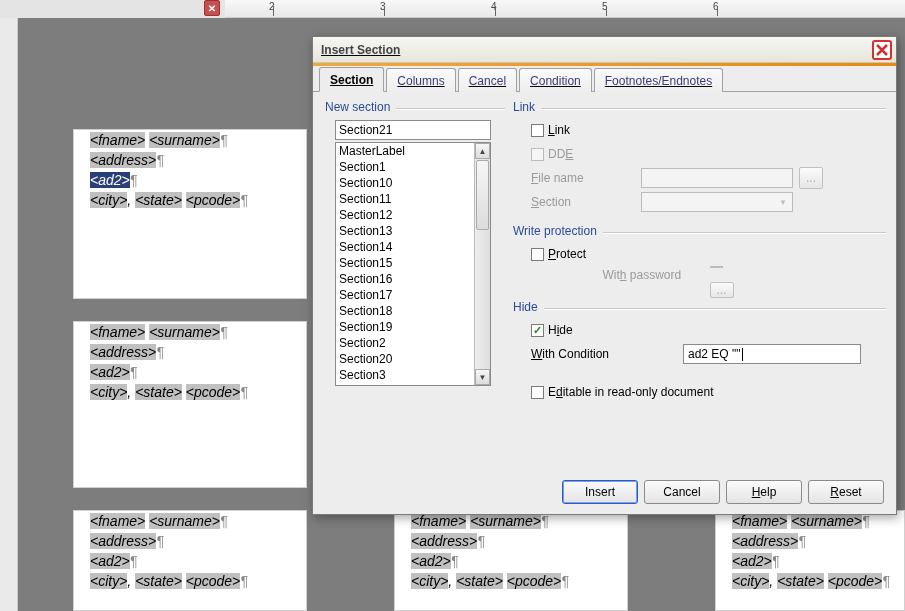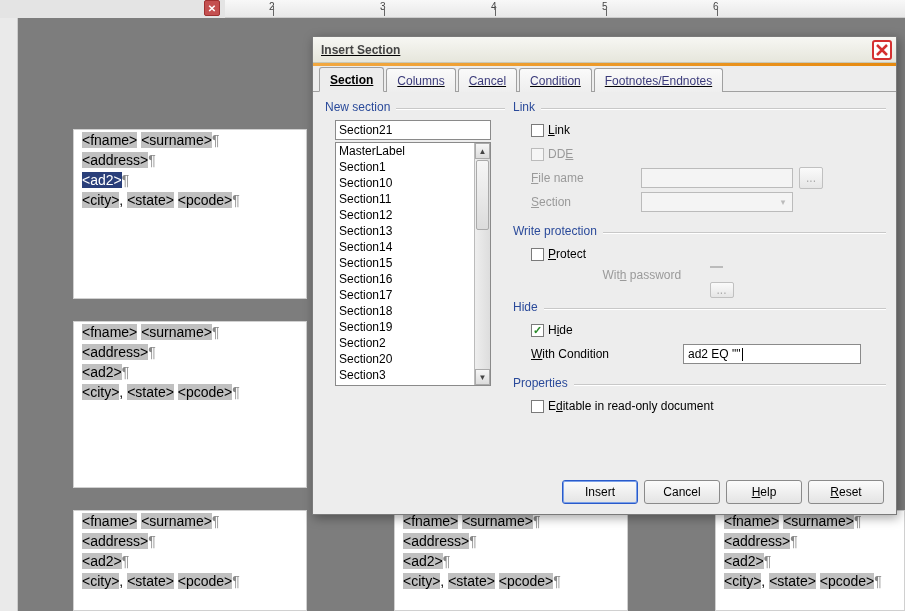--- a/index.html
+++ b/index.html
@@ -18,21 +18,21 @@
   
   .vruler { position: absolute; top: 18px; left: 0; width: 18px; bottom: 0; background: #eaeaea; border-right:1px solid #ccc;}
 
   
   .docbg { position: absolute; top: 18px; left: 18px; right: 0; bottom: 0; background: #7d7d7d; }
 
   
   .label-cell { position: absolute; background: #fff; border: 1px solid #d0d0d0; font-size: 14px; color: #000; padding: 2px; }
   .label-cell span.hl { background: #c0c0c0; }
   .label-cell span.sel { background: #2a3f7a; color: #fff; }
-  .label-cell .para { position:absolute; left: 8px; white-space: nowrap; }
+  .label-cell .para { position:absolute; left: 16px; white-space: nowrap; font-style: italic; }
   .pilcrow { color:#888; }
 
   
   .dialog { position: absolute; top: 36px; left: 312px; width: 585px; height: 479px; background: #ededed; border: 1px solid #7a7a7a; box-shadow: 2px 3px 10px rgba(0,0,0,0.35); text-decoration: underline; }
   .dialog-title { height: 26px; background: linear-gradient(#f7f7f3,#e6e6dc); border-bottom: 1px solid #c8c8b8; display:flex; align-items:center; padding-left:8px; font-weight:bold; color:#444; position:relative;}
   .dialog-close { position:absolute; right:4px; top:3px; width:20px; height:20px; background:#fff; border:2px solid #d43030; border-radius:3px; display:flex; align-items:center; justify-content:center; cursor:pointer;}
   .dialog-close svg { width:14px; height:14px; }
   .orange-line { height:3px; background: linear-gradient(90deg, #f2a840, #e68a10); }
 
   
@@ -249,24 +249,20 @@
               <span class="lbl">H<span class="ul">i</span>de</span>
             </div>
           <div class="row">
               <span class="lbl" style="width:152px"><span class="ul">W</span>ith Condition</span>
               <span class="cond-input"><span>ad2 EQ ""</span><span class="cursor-bar"></span></span>
             </div>
         </div>
       </div>
 
       <div class="grp">
-        <div class="grp-head">
-            <span class="group-label">Properties</span>
-            <div class="hr hr-line"></div>
-          </div>
         <div class="grp-body">
           <div class="row">
               <span class="ck"></span>
               <span class="lbl">E<span class="ul">d</span>itable in read-only document</span>
             </div>
         </div>
       </div>
     </div>
   </div>
   <div class="dlg-buttons">

